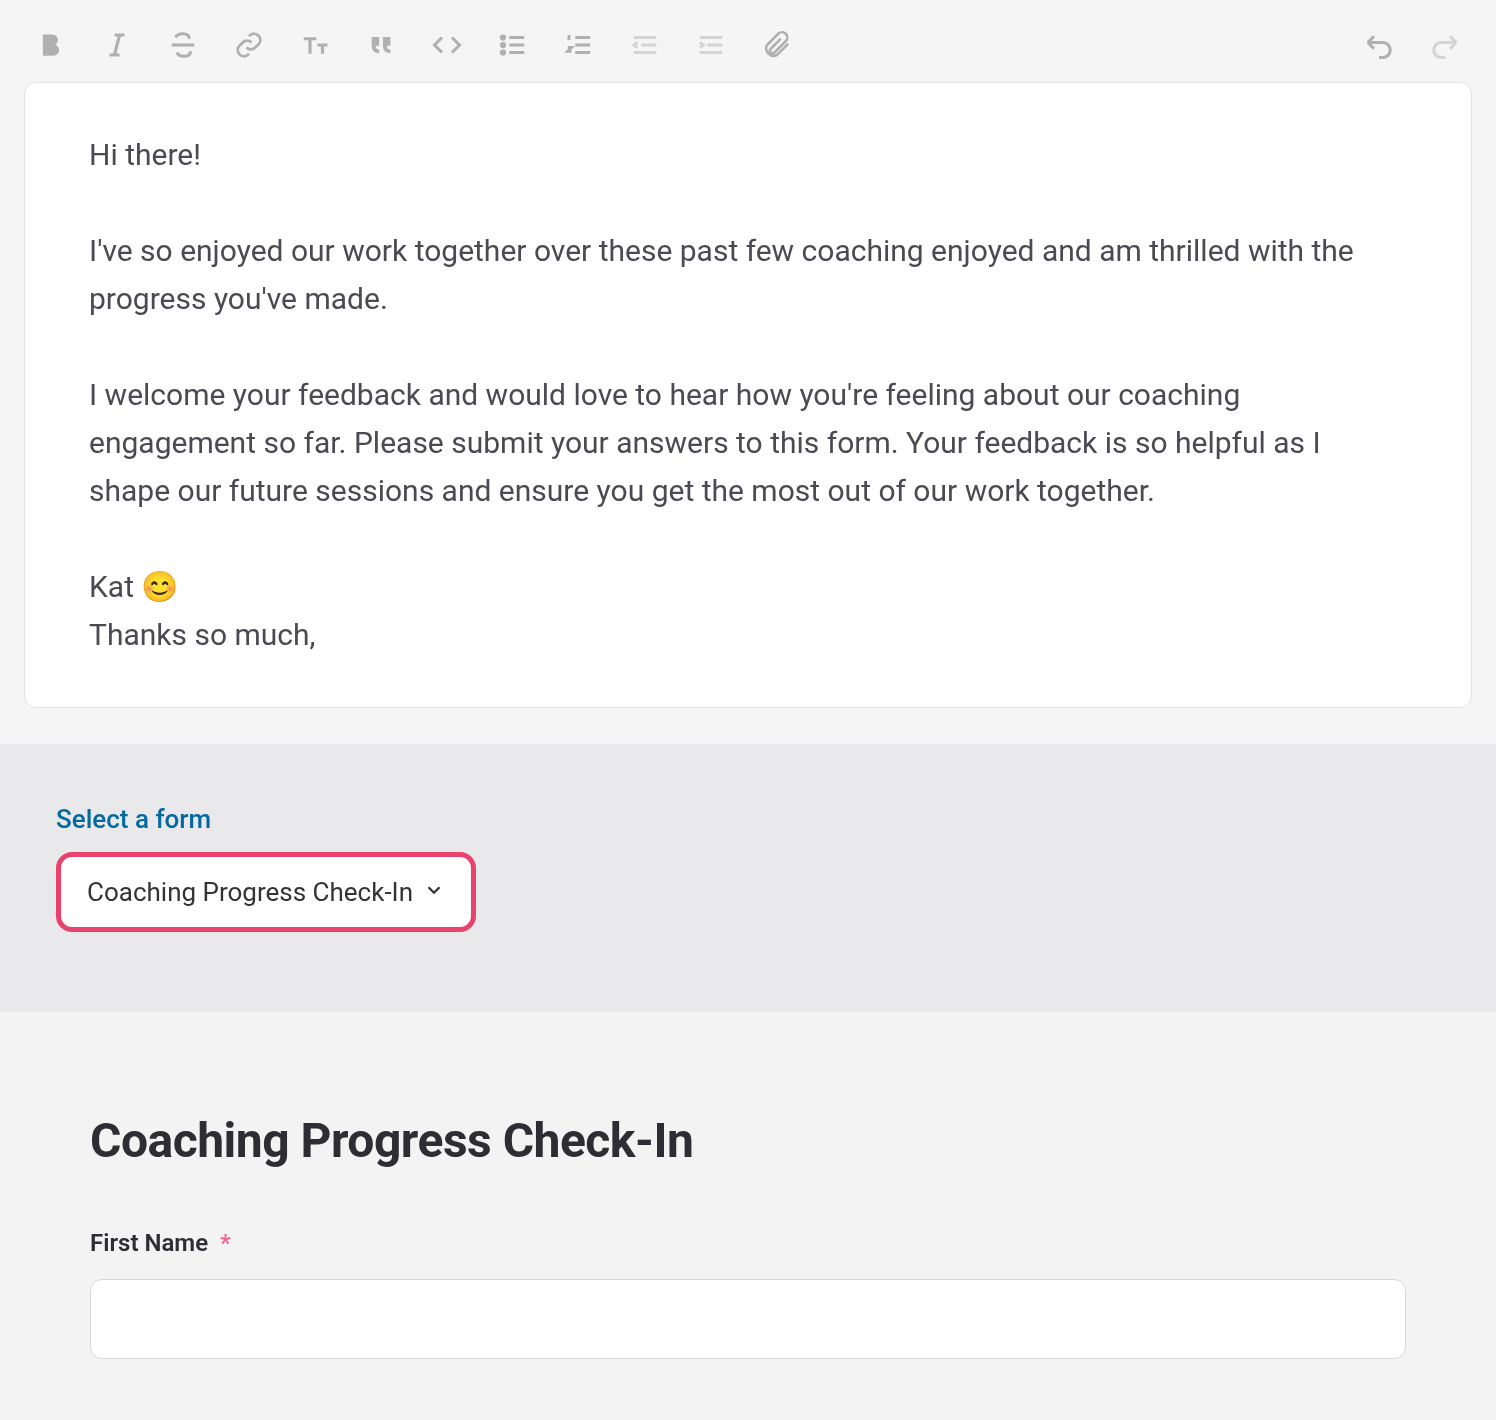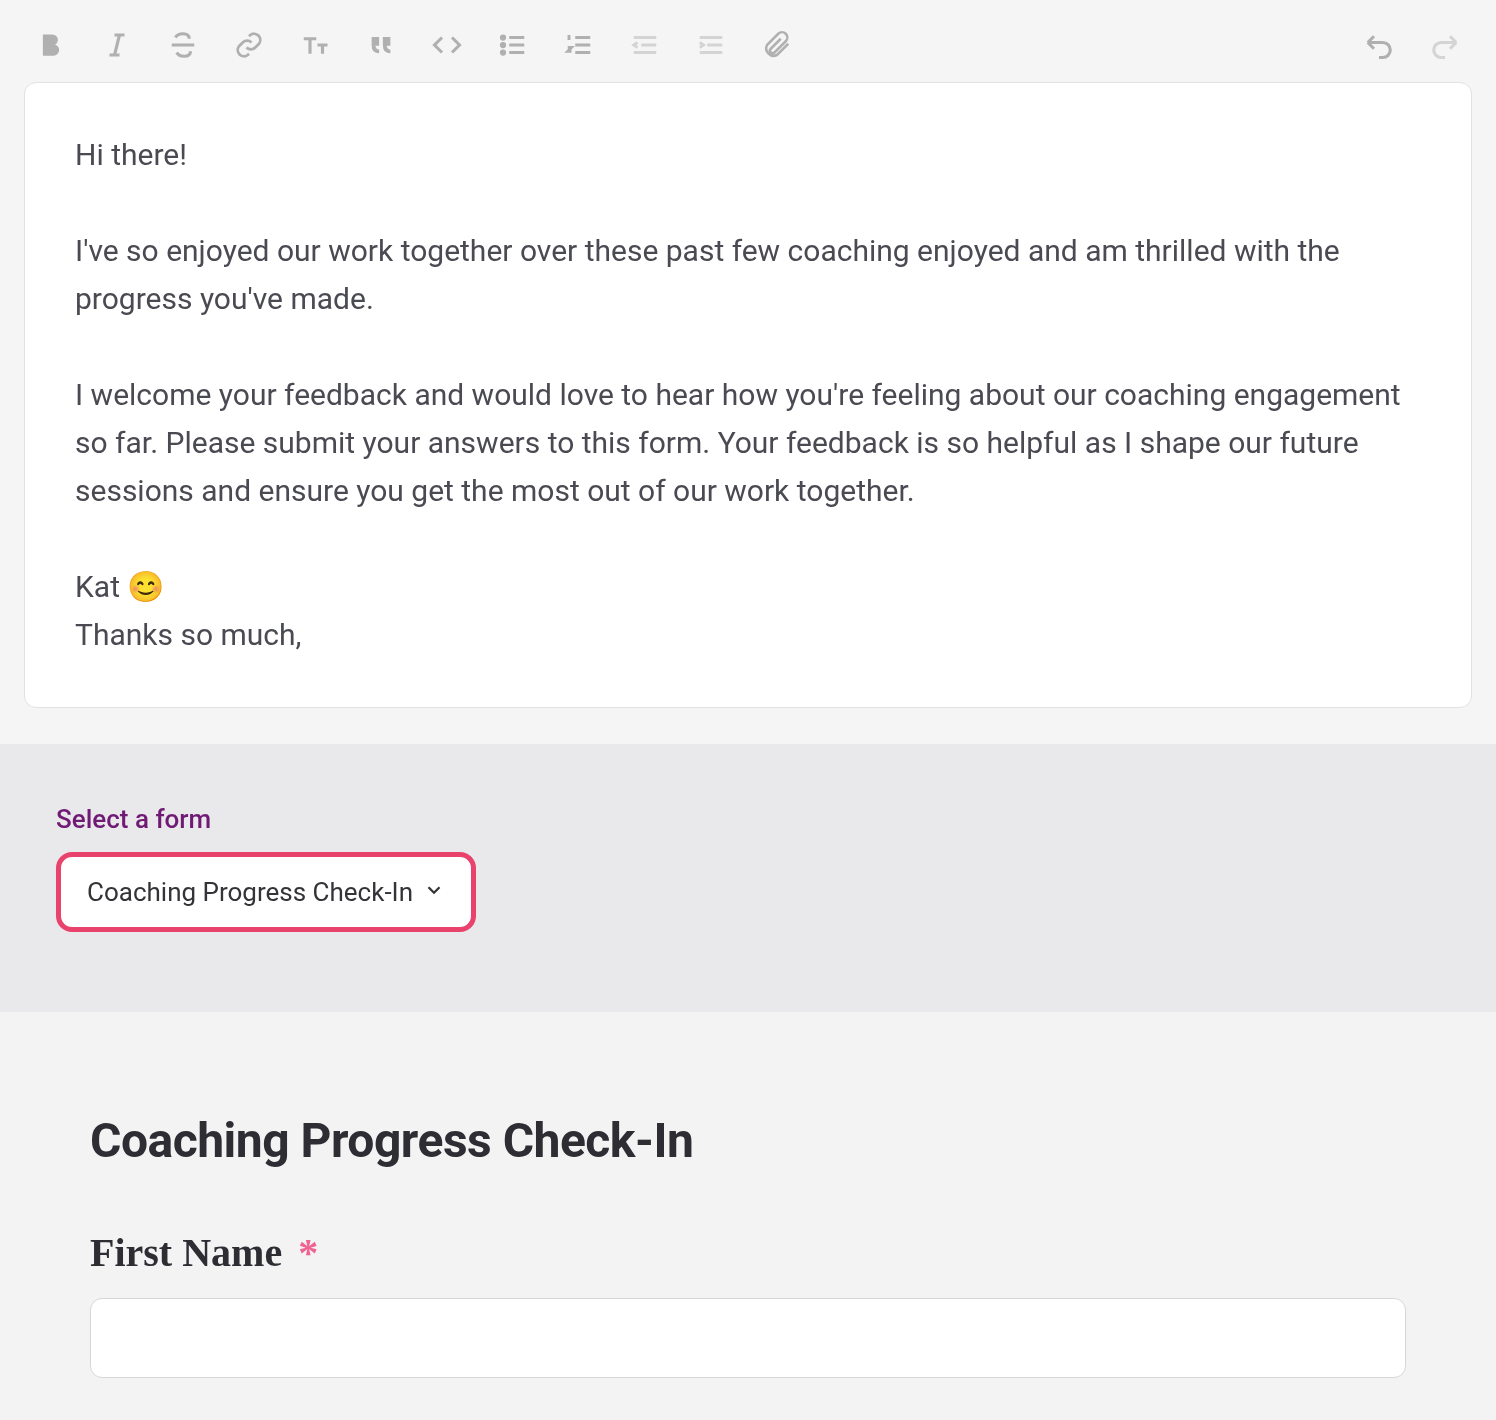--- a/index.html
+++ b/index.html
@@ -43,36 +43,36 @@
     align-items: center;
     justify-content: center;
     cursor: pointer;
   }
   .tool-btn.disabled svg { fill: #d4d4d4; stroke: #d4d4d4; }
 
   .editor-box {
     background: #fff;
     border: 1px solid #e2e2e2;
     border-radius: 12px;
-    padding: 48px 50px;
+    padding: 48px 64px;
     font-size: 30px;
     line-height: 1.6;
     color: #4a4a52;
   }
   .editor-box p { margin: 0; }
   .editor-box .spacer { height: 48px; }
 
   
   .select-band {
     background: #e9e8ea;
     padding: 60px 56px 80px 56px;
   }
   .select-label {
     font-size: 26px;
-    color: #701a75;
+    color: #0369a1;
     font-weight: 500;
     margin-bottom: 18px;
   }
   .form-dropdown {
     display: inline-flex;
     align-items: center;
     gap: 10px;
     background: #fff;
     border: 5px solid #e9426d;
     border-radius: 16px;
@@ -95,25 +95,24 @@
     padding: 100px 90px 60px 90px;
   }
   .preview-title {
     font-size: 48px;
     font-weight: 700;
     color: #2d2d33;
     margin-bottom: 60px;
     letter-spacing: -0.5px;
   }
   .field-label {
-    font-size: 40px;
+    font-size: 24px;
     font-weight: 600;
     color: #2d2d33;
     margin-bottom: 22px;
-    font-family: Liberation Serif, serif;
   }
   .required-star {
     color: #f06292;
     margin-left: 6px;
   }
   .text-input {
     width: 100%;
     max-width: 1320px;
     height: 80px;
     background: #fff;

